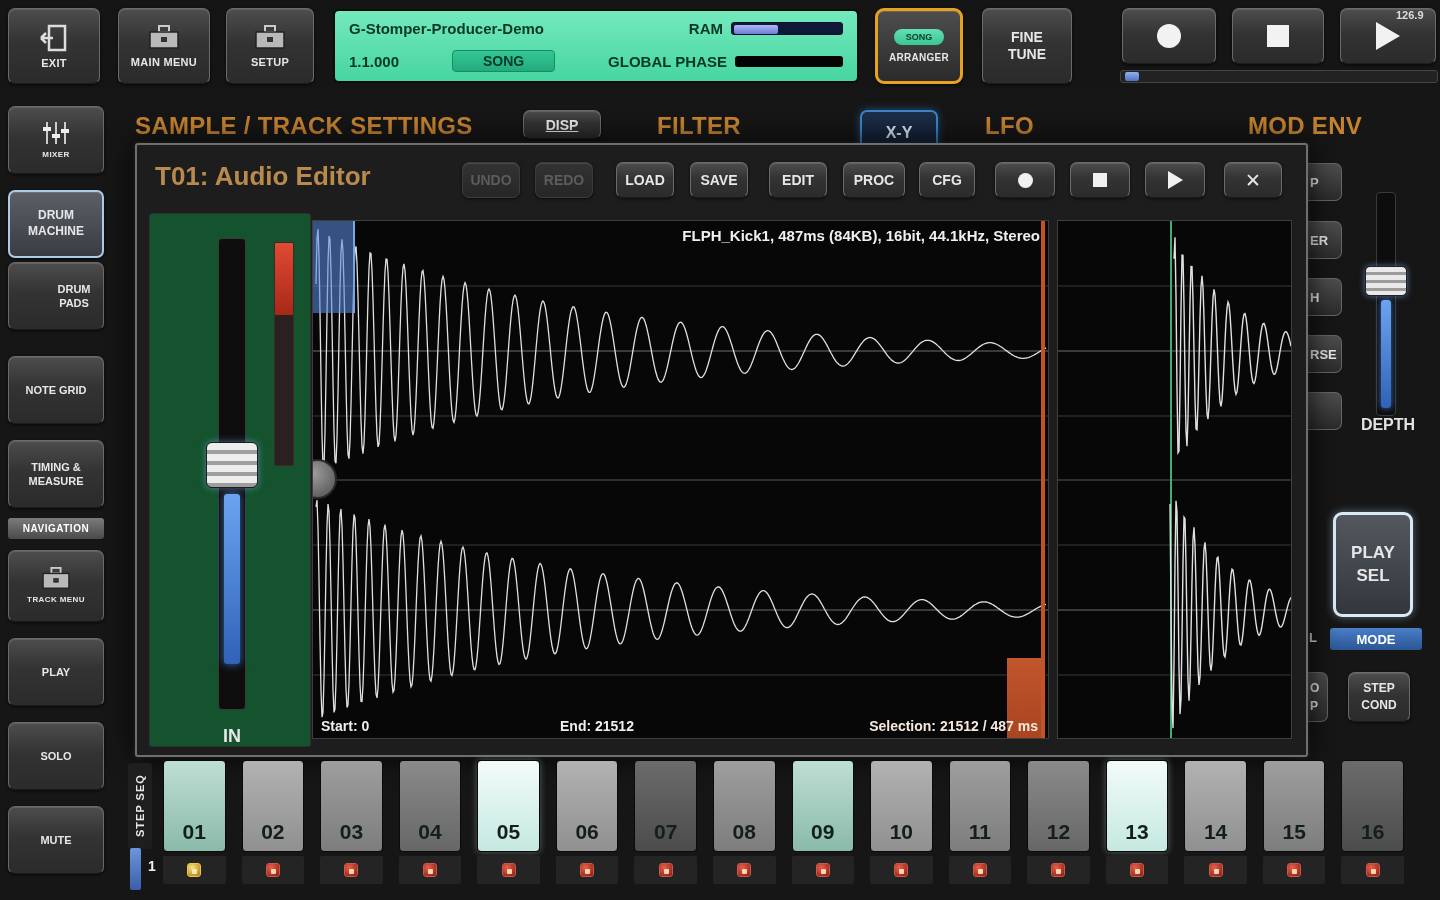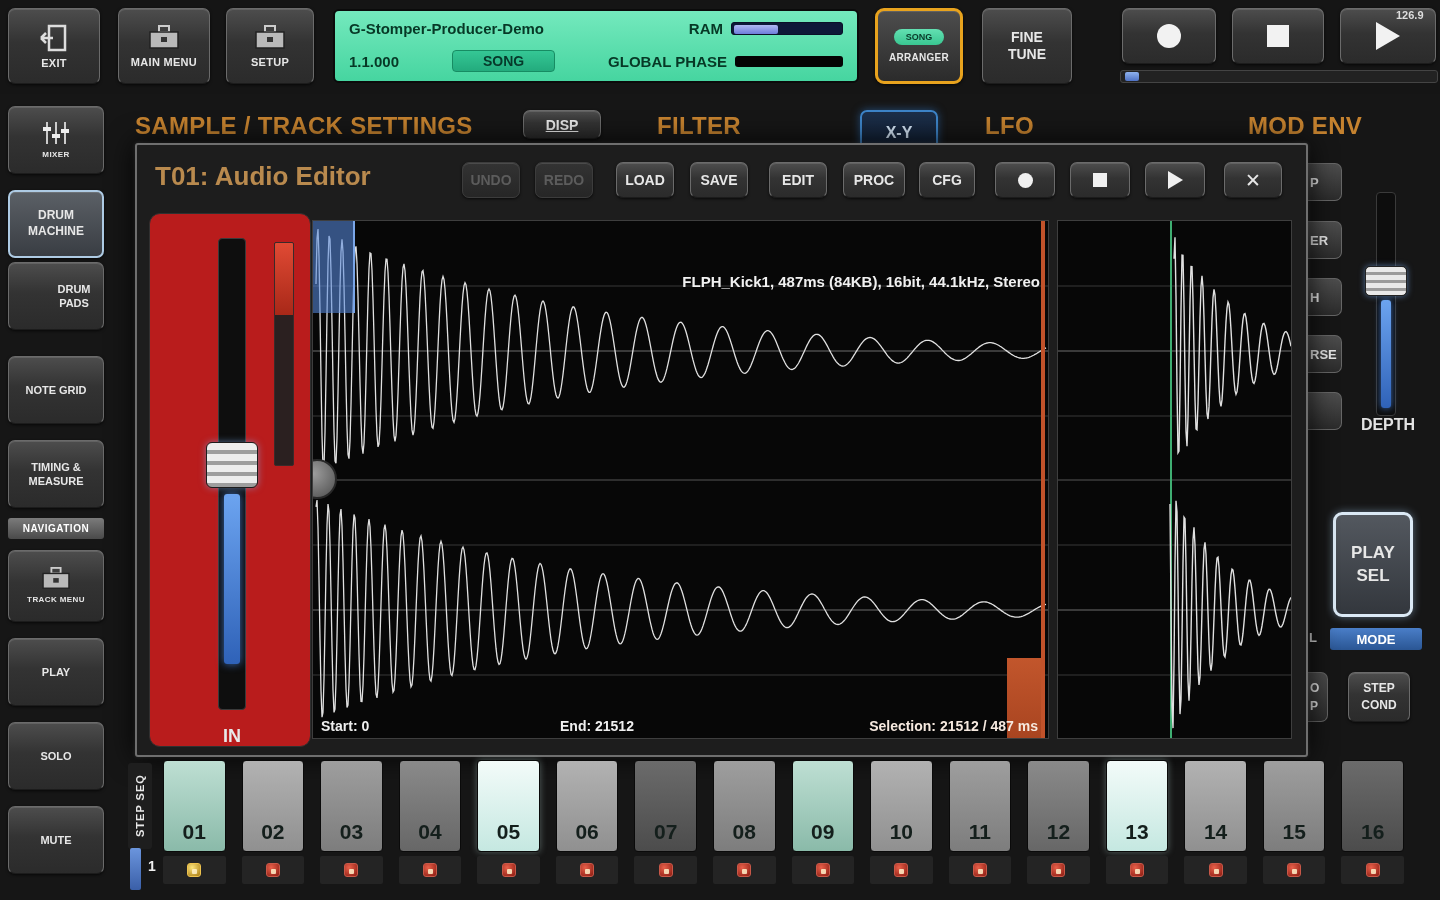--- a/index.html
+++ b/index.html
@@ -126,35 +126,35 @@
   .b-proc { left:706px; width:62px; }
   .b-cfg  { left:782px; width:56px; }
   .b-rec  { left:858px; width:60px; }
   .b-stop { left:933px; width:60px; }
   .b-play { left:1008px; width:60px; }
   .b-close{ left:1087px; width:58px; font-size:19px; }
   .si-circle { width:15px; height:15px; background:#f0f0f0; border-radius:50%; }
   .si-square { width:14px; height:14px; background:#f0f0f0; }
   .si-tri { width:0; height:0; border-left:15px solid #f0f0f0; border-top:9px solid transparent; border-bottom:9px solid transparent; }
 
-  .fader-panel { position:absolute; left:12px; top:68px; width:162px; height:534px; background:#b91c1c; border:1px solid #303030; border-radius:11px; }
+  .fader-panel { position:absolute; left:12px; top:68px; width:162px; height:534px; background:#14532d; border:1px solid #303030; border-radius:3px; }
   .fd-track { position:absolute; left:68px; top:24px; width:28px; height:472px; background:#0e0e0e; border:1px solid #3a3a3a; border-radius:4px; }
   .fd-fill { position:absolute; left:74px; top:280px; width:16px; height:170px; background:linear-gradient(180deg,#6ca4f0,#2f62b8); border-radius:3px; box-shadow:0 0 9px rgba(70,130,220,.8); }
   .fd-handle { position:absolute; left:56px; top:228px; width:52px; height:46px; border-radius:6px;
     background:repeating-linear-gradient(180deg,#ededed 0 7px,#9e9e9e 7px 11px); border:1px solid #1d1d1d;
     box-shadow:0 0 7px rgba(130,180,245,.55); }
   .fd-meter { position:absolute; left:124px; top:28px; width:20px; height:224px; background:#2b2020; border:1px solid #3a2a2a; border-radius:2px; overflow:hidden; }
   .fd-meter-red { width:100%; height:72px; background:linear-gradient(180deg,#e04a34,#a82818); }
   .fd-in { position:absolute; left:46px; top:512px; width:72px; text-align:center; color:#e8e8e8; font-size:18px; font-weight:bold; }
 
   .wave-panel { position:absolute; background:#070707; border:1px solid #3e3e3e; overflow:hidden; }
   .wp-main { left:175px; top:75px; width:737px; height:519px; }
   .wp-zoom { left:920px; top:75px; width:235px; height:519px; }
   .wave-panel svg { position:absolute; left:0; top:0; }
-  .wv-info { position:absolute; right:8px; top:6px; color:#f0f0f0; font-size:15px; font-weight:bold; z-index:6;margin-top:46px; }
+  .wv-info { position:absolute; right:8px; top:6px; color:#f0f0f0; font-size:15px; font-weight:bold; z-index:6; }
   .sel-blue { position:absolute; left:0; top:0; width:42px; height:92px; background:rgba(88,138,220,.58); border-right:2px solid #7aa6e8; z-index:4; }
   .sel-orange-line { position:absolute; left:728px; top:0; width:4px; height:519px; background:#c1522a; z-index:4; }
   .sel-orange-block { position:absolute; left:694px; top:437px; width:34px; height:82px; background:linear-gradient(180deg,#c2562c,#a84420); z-index:4; }
   .wv-knob { position:absolute; left:-16px; top:238px; width:40px; height:40px; border-radius:50%;
     background:radial-gradient(circle at 40% 35%, #9d9d9d, #4d4d4d); border:2px solid #282828; z-index:5; }
   .wv-start { position:absolute; left:8px; bottom:4px; color:#efefef; font-size:14px; font-weight:bold; z-index:6; }
   .wv-end { position:absolute; left:247px; bottom:4px; color:#efefef; font-size:14px; font-weight:bold; z-index:6; }
   .wv-sel { position:absolute; right:10px; bottom:4px; color:#f6e9df; font-size:14px; font-weight:bold; z-index:6;margin-top:21px; }
 
   

